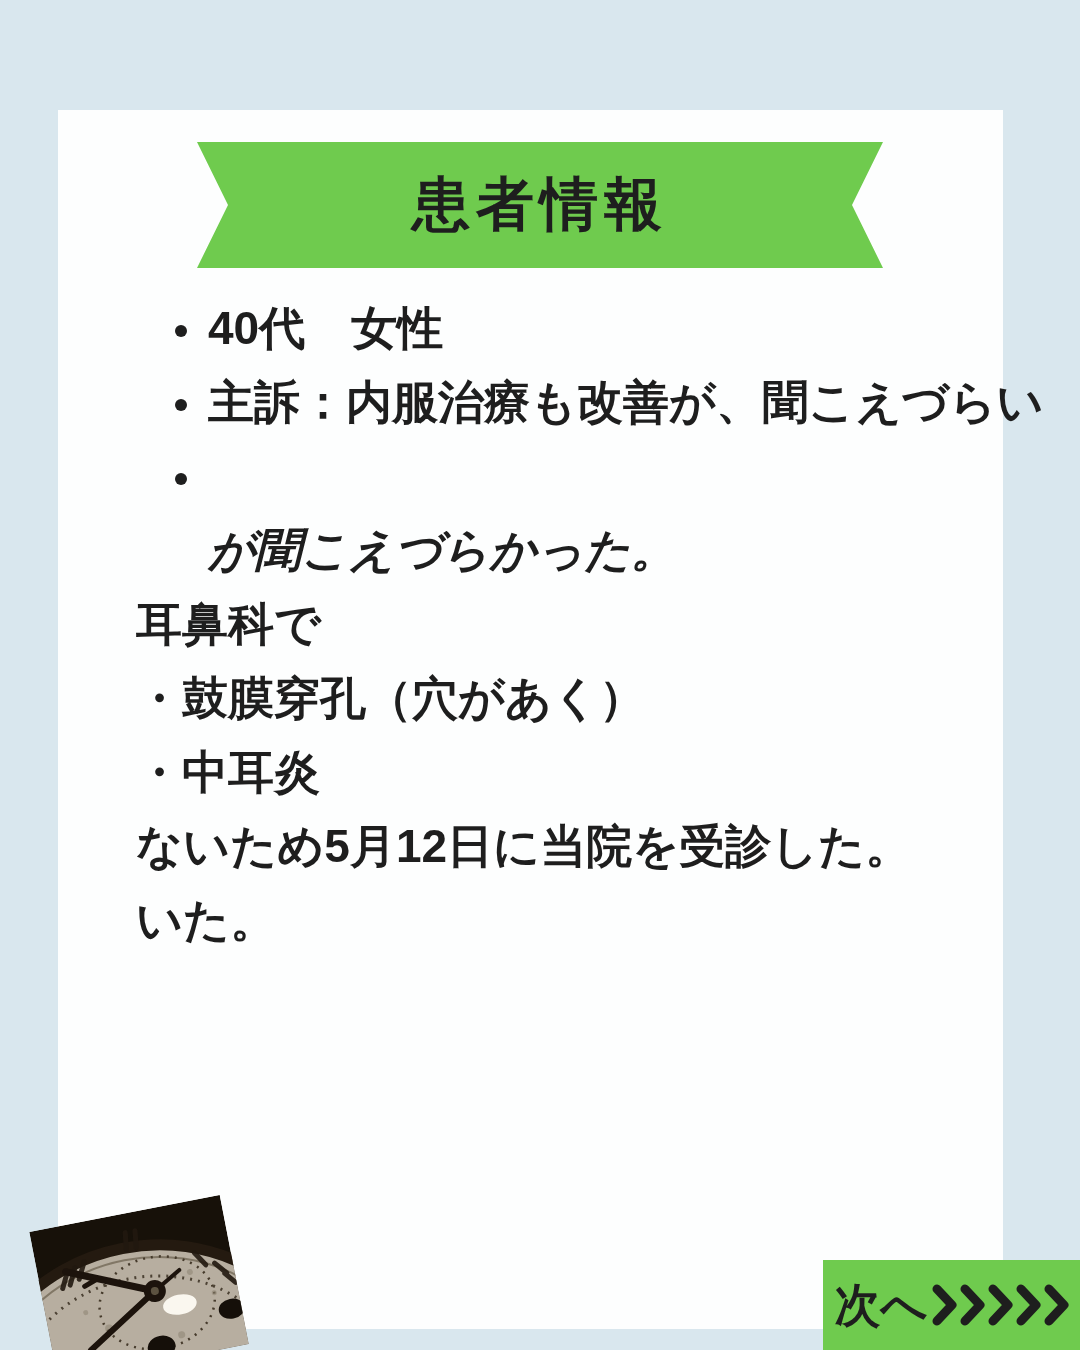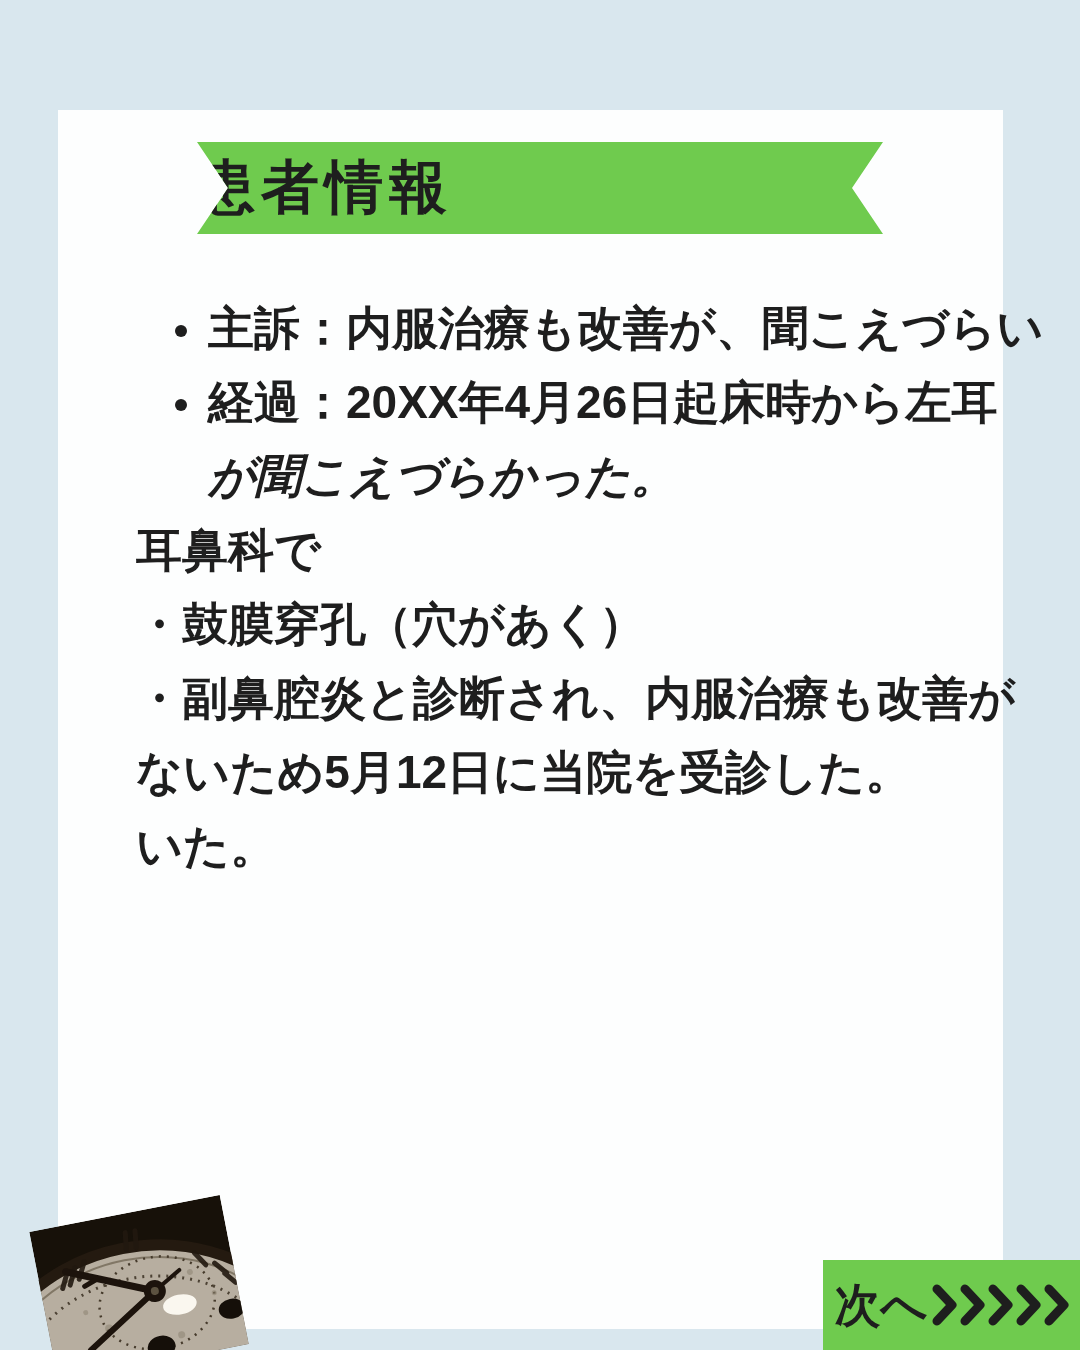--- a/index.html
+++ b/index.html
@@ -8,23 +8,23 @@
     --accent-green:#6fcb4e;
     --text:#1e1e1e;
   }
   *{margin:0;padding:0;box-sizing:border-box;}
   html,body{width:1080px;height:1350px;overflow:hidden;}
   body{font-family:"Liberation Sans","DejaVu Sans",sans-serif;background:var(--background);}
   .stage{position:relative;width:1080px;height:1350px;background:var(--background);overflow:hidden;}
 
   .card{position:absolute;left:58px;top:110px;width:945px;height:1219px;background:var(--card);}
 
-  .ribbon{position:absolute;left:139px;top:32px;width:686px;height:92px;background:var(--accent-green);
+  .ribbon{position:absolute;left:139px;top:32px;width:686px;height:126px;background:var(--accent-green);
     clip-path:polygon(0 0,100% 0,calc(100% - 31px) 50%,100% 100%,0 100%,31px 50%);
-    display:flex;align-items:center;}
+    display:flex;align-items:center;justify-content:center;}
   .ribbon-title{font-size:58px;font-weight:bold;color:var(--text);letter-spacing:6px;}
 
   .textblock{position:absolute;left:78px;top:182px;width:860px;color:var(--text);}
   .line{height:74px;display:flex;align-items:center;font-size:46px;font-weight:bold;white-space:nowrap;}
   .line.bullet{padding-left:39px;}
   .line.cont{padding-left:72px;font-style:italic;}
   .dot{flex:0 0 12px;width:12px;height:12px;border-radius:50%;background:var(--text);margin-right:21px;margin-top:4px;}
 
   .clock-photo{position:absolute;left:42px;top:1212px;width:194px;height:152px;
     transform:rotate(-11deg);transform-origin:50% 50%;}
@@ -42,31 +42,34 @@
 
   <div class="card">
 
     <div class="ribbon">
       <div class="ribbon-title">患者情報</div>
     </div>
 
     <div class="textblock">
       <div class="line bullet">
         <span class="dot"></span>
+        <span>40代　女性</span>
+      </div>
+      <div class="line bullet">
+        <span class="dot"></span>
         <span>主訴：内服治療も改善が、聞こえづらい</span>
       </div>
       <div class="line bullet">
         <span class="dot"></span>
-        <span>経過：20XX年4月26日起床時から左耳</span>
       </div>
       <div class="line cont">が聞こえづらかった。</div>
 
       <div class="line">耳鼻科で</div>
       <div class="line">・鼓膜穿孔（穴があく）</div>
-      <div class="line">・副鼻腔炎と診断され、内服治療も改善が</div>
+      <div class="line">・中耳炎</div>
       <div class="line">ないため5月12日に当院を受診した。</div>
       <div class="line">いた。</div>
     </div>
 
   </div>
 
   <div class="clock-photo">
     <svg width="194" height="152" viewBox="0 0 194 152">
       <rect x="0" y="0" width="194" height="152" fill="#171109"></rect>
 

